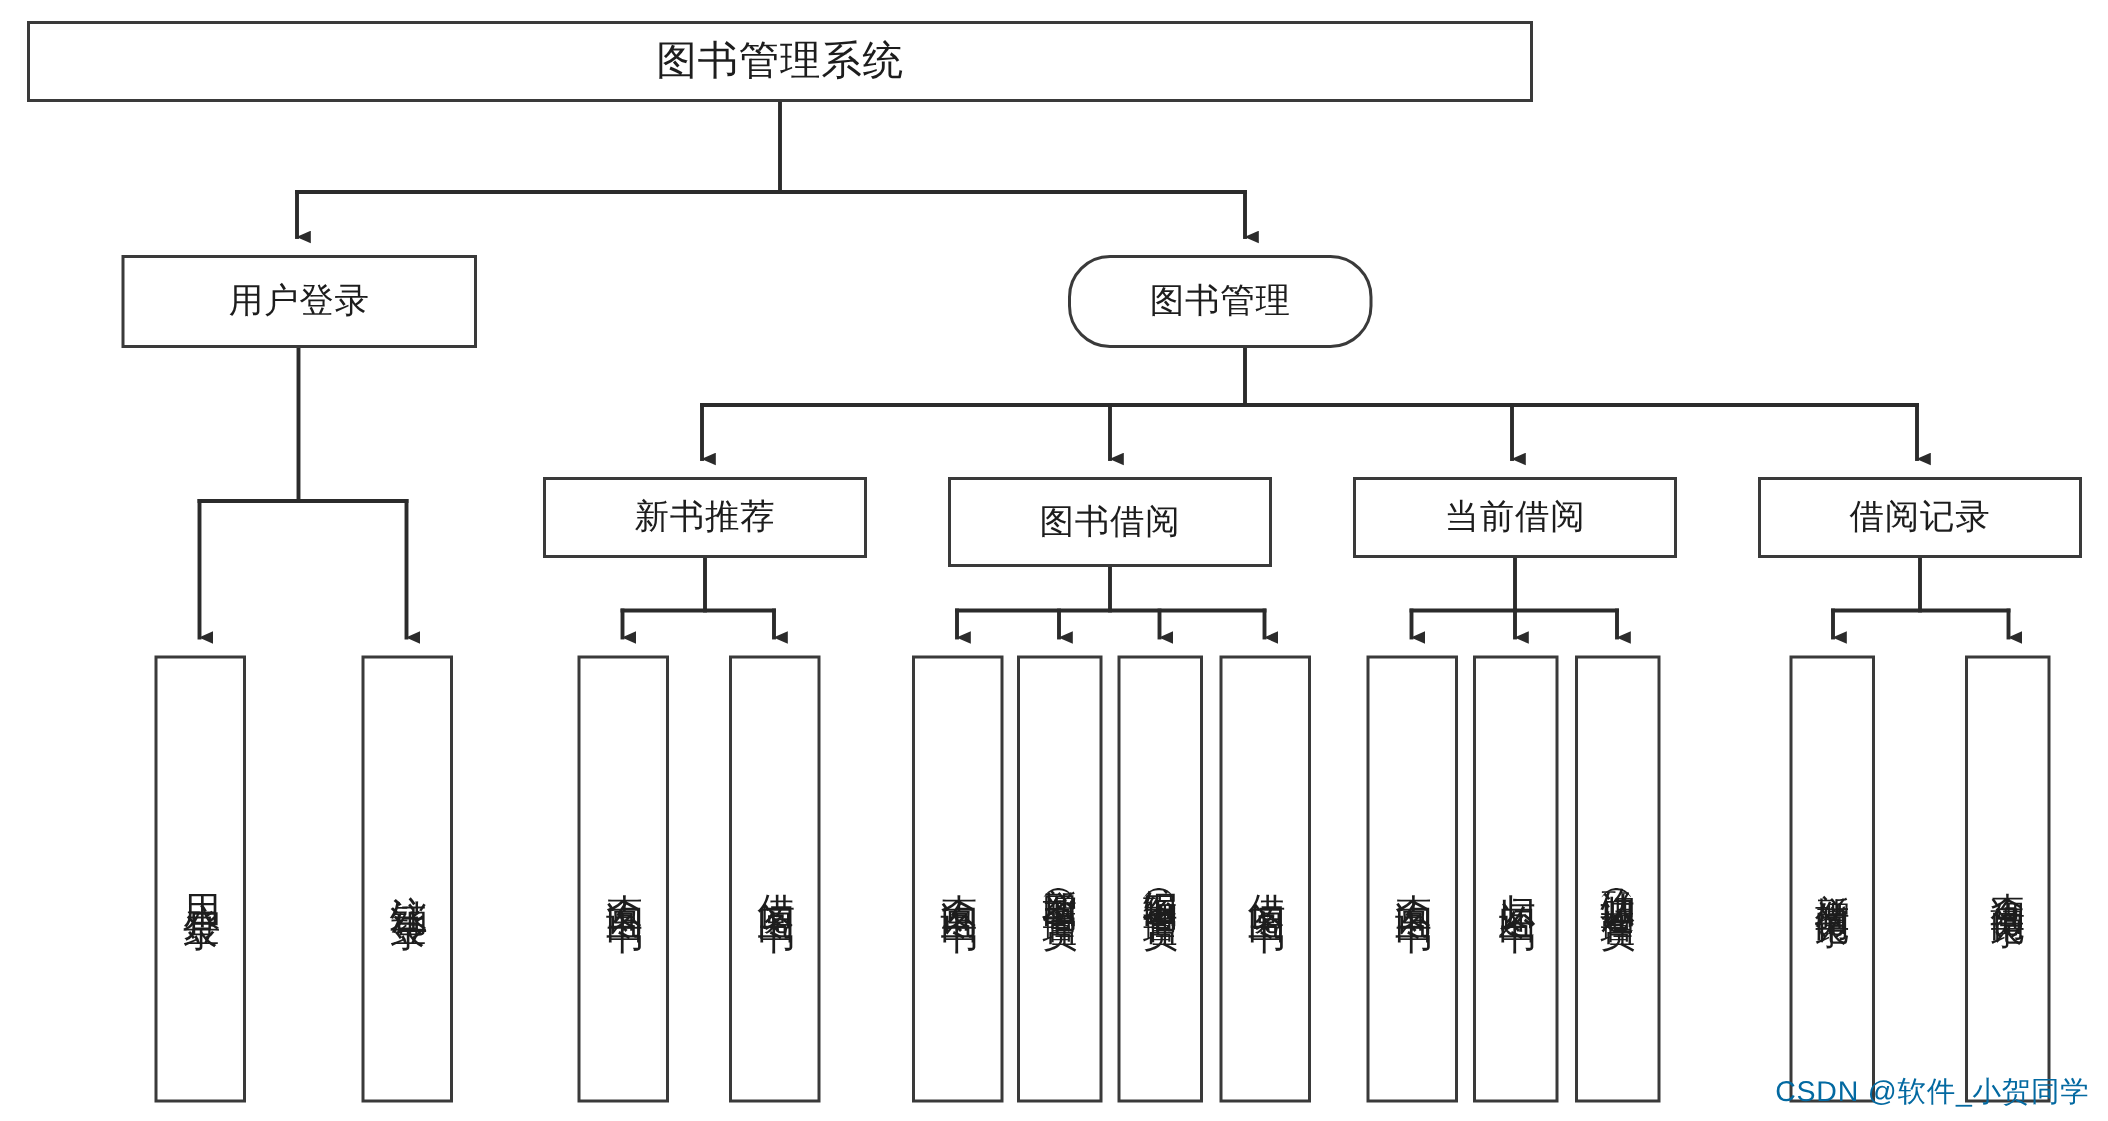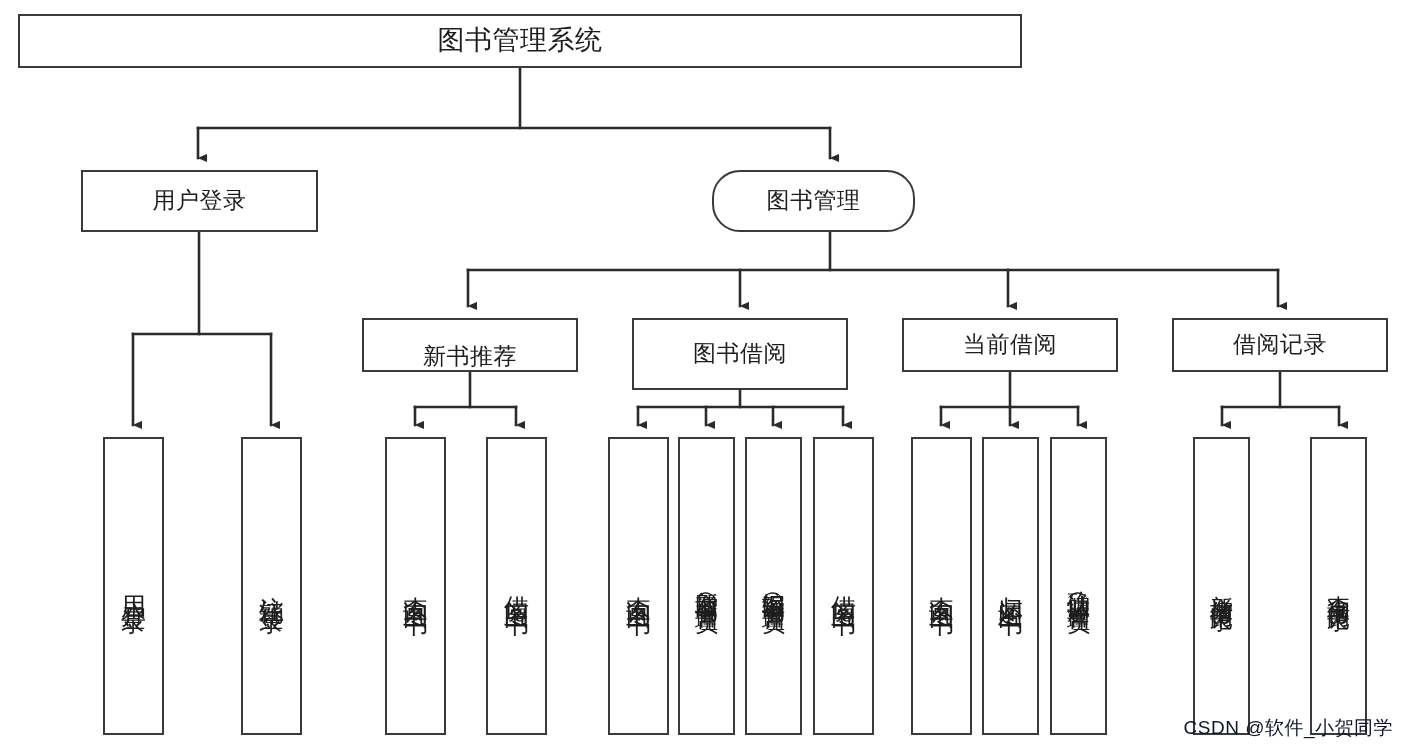--- a/index.html
+++ b/index.html
@@ -64,21 +64,21 @@
   }
   .node.vertical.narrow .node-label {
     font-size: 23px;
     letter-spacing: 3px;
   }
   .watermark {
     position: absolute;
     right: 12px;
     bottom: 6px;
     font-size: 19px;
-    color: #0f172a;
+    color: #0369a1;
     letter-spacing: 0.5px;
     white-space: nowrap;
     user-select: none;
   }
 </style>
 </head>
 <body>
 
 <div id="diagram-root">
 
@@ -137,25 +137,25 @@
   </div>
 
   <div class="node horizontal" style="left:81px; top:170px; width:237px; height:62px;">
     <span class="node-label">用户登录</span>
   </div>
 
   <div class="node horizontal" style="left:712px; top:170px; width:203px; height:62px;border-radius:28px;">
     <span class="node-label">图书管理</span>
   </div>
 
-  <div class="node horizontal" style="left:362px; top:318px; width:216px; height:54px;align-items:flex-end;">
+  <div class="node horizontal" style="left:362px; top:318px; width:216px; height:54px;">
     <span class="node-label">新书推荐</span>
   </div>
 
-  <div class="node horizontal" style="left:632px; top:318px; width:216px; height:72px;">
+  <div class="node horizontal" style="left:632px; top:318px; width:216px; height:60px;">
     <span class="node-label">图书借阅</span>
   </div>
 
   <div class="node horizontal" style="left:1172px; top:318px; width:216px; height:54px;">
     <span class="node-label">借阅记录</span>
   </div>
 
   <div class="node horizontal" style="left:902px; top:318px; width:216px; height:54px;">
     <span class="node-label">当前借阅</span>
   </div>

